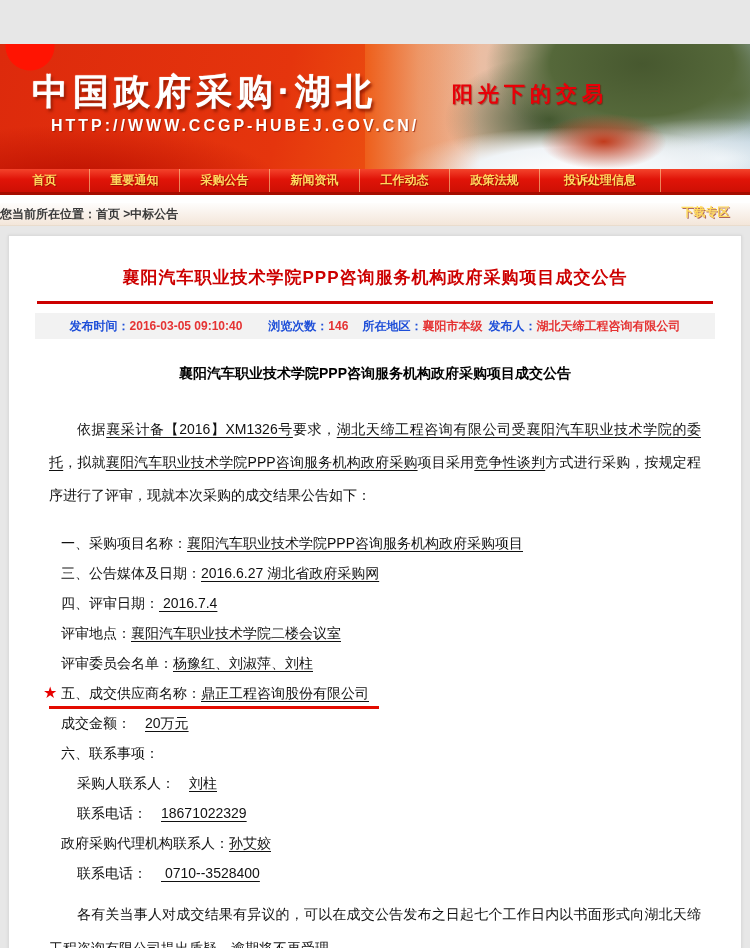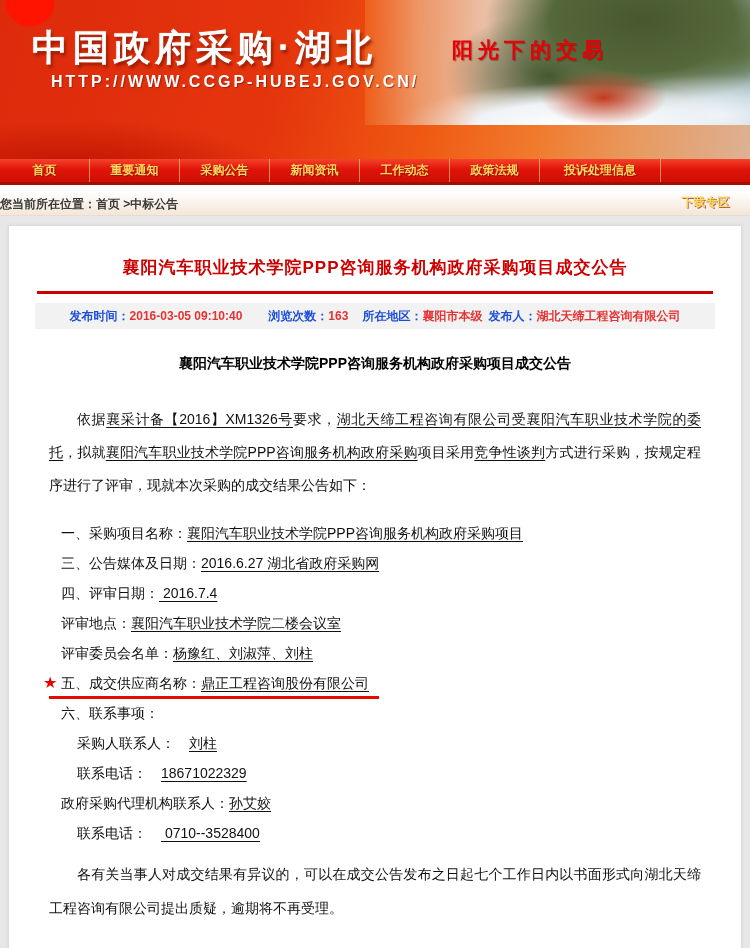--- a/index.html
+++ b/index.html
@@ -1,24 +1,24 @@
 <!DOCTYPE html>
 <html><head>
 <meta charset="utf-8">
 <style>
   html,body{margin:0;padding:0;}
   body{width:750px;font-family:"Liberation Sans","DejaVu Sans",sans-serif;background:#e7e7e7;}
   .page{width:750px;height:948px;overflow:hidden;position:relative;}
 
   
-  .banner{position:relative;height:159px;overflow:hidden;
+  .banner{position:relative;height:125px;overflow:hidden;
     background:
       radial-gradient(circle at 30px 2px,#ff1402 0 24px,rgba(255,20,2,0) 25px),
       radial-gradient(ellipse 300px 90px at 10% 115%,#b80d00 0%,rgba(184,13,0,0) 70%),
-      linear-gradient(102deg,#dd2a0c 0%,#e5350d 38%,#ef5a12 58%,#f07a2c 72%,#e89a60 85%,#ddb194 100%);}
+      linear-gradient(102deg,#dd2a0c 0%,#e5350d 38%,#ef5a12 58%,#f07a2c 72%,#e89a60 85%,#ddb194 100%); margin-top: 44px;}
   .banner-photo{position:absolute;top:0;right:0;width:385px;height:125px;
     background:
       linear-gradient(90deg,rgba(238,90,20,.95) 0%,rgba(238,110,40,.45) 14%,rgba(238,120,60,0) 30%),
       radial-gradient(ellipse 90px 40px at 62% 78%,#c23b1c 0%,rgba(194,59,28,0) 70%),
       radial-gradient(ellipse 240px 60px at 55% 104%,#ffffff 0%,#f0f4f7 45%,rgba(240,244,247,0) 78%),
       radial-gradient(ellipse 170px 55px at 92% 92%,#eef4f8 0%,rgba(238,244,248,0) 75%),
       radial-gradient(ellipse 230px 130px at 72% 16%,#47582f 0%,#55683a 40%,rgba(85,104,58,0) 68%),
       radial-gradient(ellipse 150px 90px at 48% 60%,#3c512c 0%,rgba(60,81,44,0) 70%),
       radial-gradient(ellipse 120px 70px at 96% 40%,#5d7243 0%,rgba(93,114,67,0) 70%),
       linear-gradient(100deg,#eeb191 0%,#ebbda2 28%,#cfd0c6 62%,#a9c2d2 100%);}
@@ -102,33 +102,34 @@
     <span>您当前所在位置：</span><a>首页</a><span> &gt;</span><span>中标公告</span>
   </div>
 
   <div class="content-wrap">
     <div class="card">
 
       <h1 class="art-title">襄阳汽车职业技术学院PPP咨询服务机构政府采购项目成交公告</h1>
       <div class="red-rule"></div>
 
       <div class="meta-bar">
-        <span class="m-label">发布时间：</span><span class="m-val">2016-03-05 09:10:40</span><span class="meta-gap-lg"></span><span class="m-label">浏览次数：</span><span class="m-val">163</span><span class="meta-gap-md"></span><span class="m-label">所在地区：</span><span class="m-val">襄阳市本级</span><span class="meta-gap-sm"></span><span class="m-label">发布人：</span><span class="m-val">湖北天缔工程咨询有限公司</span>
+        <span class="m-label">发布时间：</span><span class="m-val">2016-03-05 09:10:40</span><span class="meta-gap-lg"></span><span class="m-label">浏览次数：</span><span class="m-val">146</span><span class="meta-gap-md"></span><span class="m-label">所在地区：</span><span class="m-val">襄阳市本级</span><span class="meta-gap-sm"></span><span class="m-label">发布人：</span><span class="m-val">湖北天缔工程咨询有限公司</span>
       </div>
 
       <div class="doc">
         <h2 class="doc-title">襄阳汽车职业技术学院PPP咨询服务机构政府采购项目成交公告</h2>
         <p class="intro"><span>依据</span><span class="u">襄采计备【2016】XM1326号</span><span>要求，</span><span class="u">湖北天缔工程咨询有限公司受襄阳汽车职业技术学院的委托</span><span>，拟就</span><span class="u">襄阳汽车职业技术学院PPP咨询服务机构政府采购</span><span>项目采用</span><span class="u">竞争性谈判</span><span>方式进行采购，按规定程序进行了评审，现就本次采购的成交结果公告如下：</span></p>
         <div id="doc-lines">
             <div class="doc-line ind1"><span class="line-inner"><span>一、采购项目名称：</span><span class="u">襄阳汽车职业技术学院PPP咨询服务机构政府采购项目</span></span></div>
             <div class="doc-line ind1"><span class="line-inner"><span>三、公告媒体及日期：</span><span class="u">2016.6.27 湖北省政府采购网</span></span></div>
             <div class="doc-line ind1"><span class="line-inner"><span>四、评审日期：</span><span class="u"> 2016.7.4</span></span></div>
             <div class="doc-line ind1"><span class="line-inner"><span>评审地点：</span><span class="u">襄阳汽车职业技术学院二楼会议室</span></span></div>
             <div class="doc-line ind1"><span class="line-inner"><span>评审委员会名单：</span><span class="u">杨豫红、刘淑萍、刘柱</span></span></div>
             <div class="doc-line ind1 has-redline"><span class="star">★</span><span class="line-inner"><span>五、成交供应商名称：</span><span class="u">鼎正工程咨询股份有限公司</span></span></div>
+            <div class="doc-line ind1"><span class="line-inner"><span>成交金额：　</span><span class="u">20万元</span></span></div>
             <div class="doc-line ind1"><span class="line-inner"><span>六、联系事项：</span></span></div>
             <div class="doc-line ind2"><span class="line-inner"><span>采购人联系人：　</span><span class="u">刘柱</span></span></div>
             <div class="doc-line ind2"><span class="line-inner"><span>联系电话：　</span><span class="u">18671022329</span></span></div>
             <div class="doc-line ind1"><span class="line-inner"><span>政府采购代理机构联系人：</span><span class="u">孙艾姣</span></span></div>
             <div class="doc-line ind2"><span class="line-inner"><span>联系电话：　</span><span class="u"> 0710--3528400</span></span></div>
           </div>
         <p class="closing">各有关当事人对成交结果有异议的，可以在成交公告发布之日起七个工作日内以书面形式向湖北天缔工程咨询有限公司提出质疑，逾期将不再受理。</p>
 
       </div>
 

